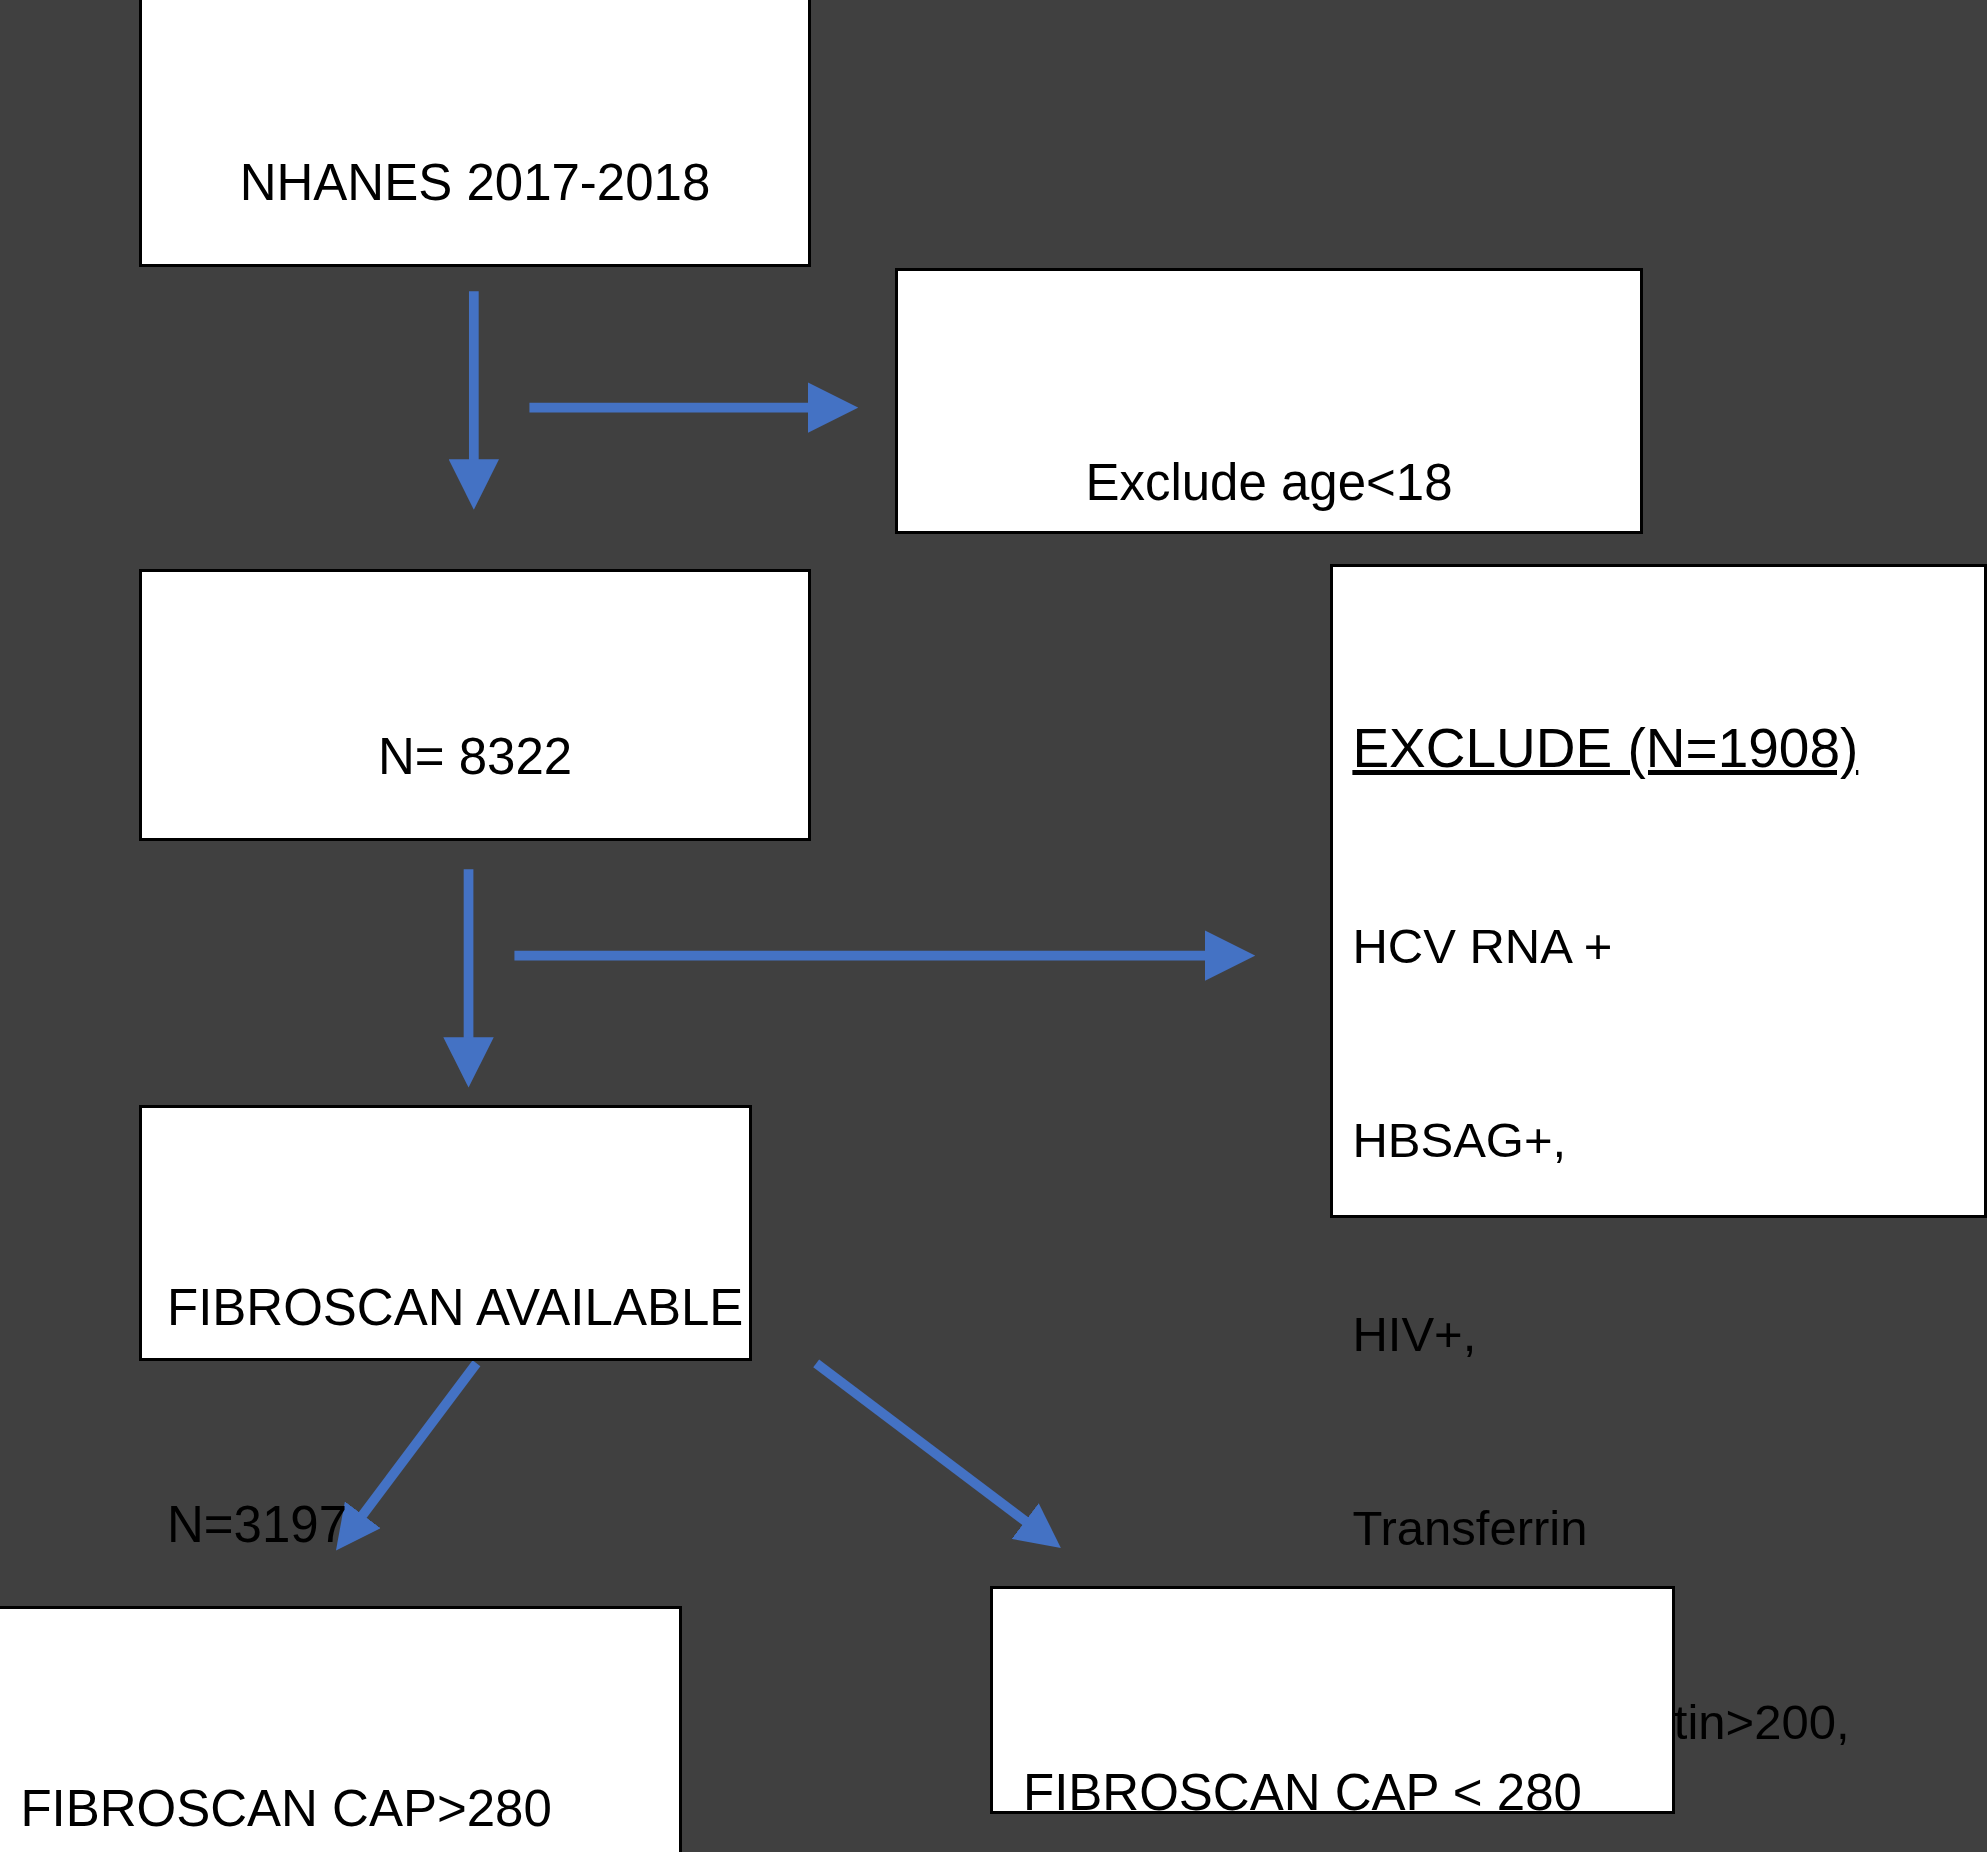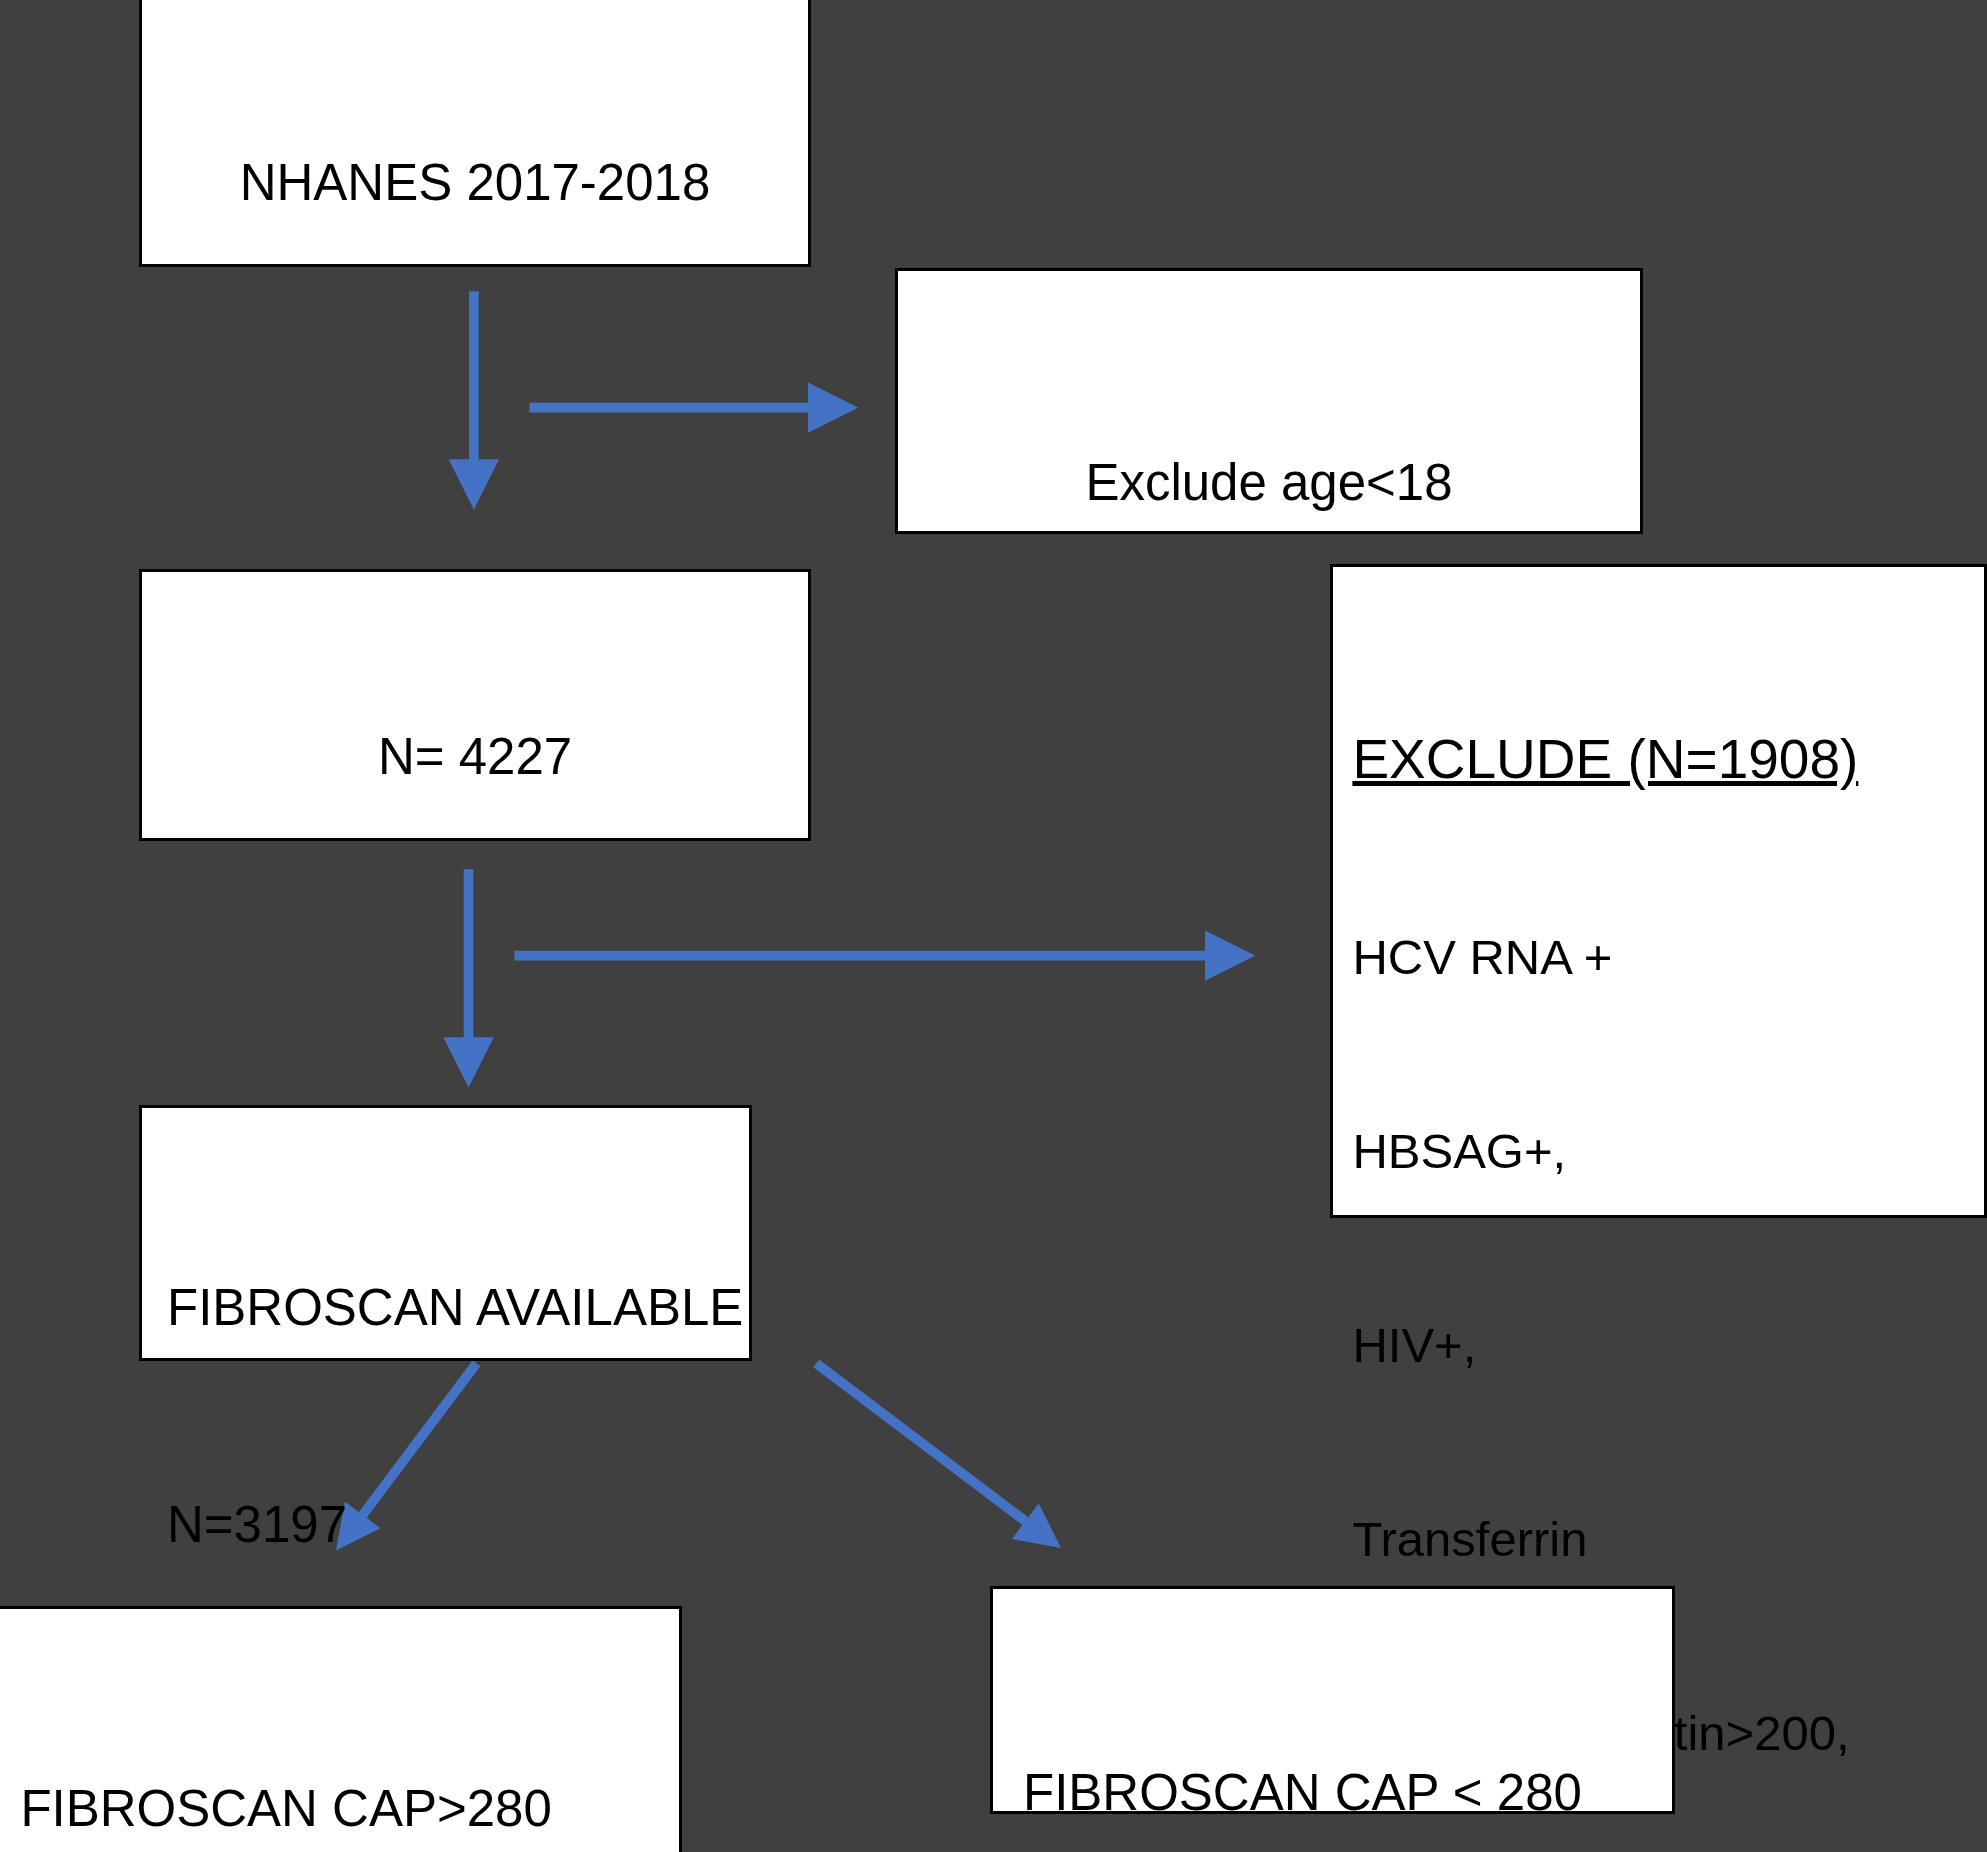--- a/index.html
+++ b/index.html
@@ -52,21 +52,20 @@
     left: 1330px; top: 564px; width: 657px; height: 654px;
     text-align: left;
     font-size: 49px;
     padding: 16px 0 0 19.4px;
     line-height: 1.32;
   }
   #node-exclude-list .hdr {
     text-decoration: underline;
     font-size: 55px;
     letter-spacing: 0px;
-    margin-top: 11px;
   }
   #node-fibroscan-available {
     left: 139px; top: 1105px; width: 613px; height: 256px;
     text-align: left;
     font-size: 51px;
     padding: 19.4px 0 0 25px;
     line-height: 1.42;
   }
   #node-masld-cases {
     left: -10.6px; top: 1606px; width: 693px; height: 256px;
@@ -134,21 +133,21 @@
 
   <div class="node" id="node-nhanes">
     <span class="line">NHANES 2017-2018</span>
   </div>
 
   <div class="node" id="node-exclude-age">
     <span class="line">Exclude age&lt;18</span>
   </div>
 
   <div class="node" id="node-n6083">
-    <span class="line">N= 4227</span>
+    <span class="line">N= 8322</span>
   </div>
 
   <div class="node" id="node-exclude-list">
     <span class="line hdr">EXCLUDE (N=1908)</span>
     <span class="line">HCV RNA +</span>
     <span class="line">HBSAG+,</span>
     <span class="line">HIV+,</span>
     <span class="line">Transferrin</span>
     <span class="line">sat&gt;45%+Ferritin&gt;200,</span>
     

